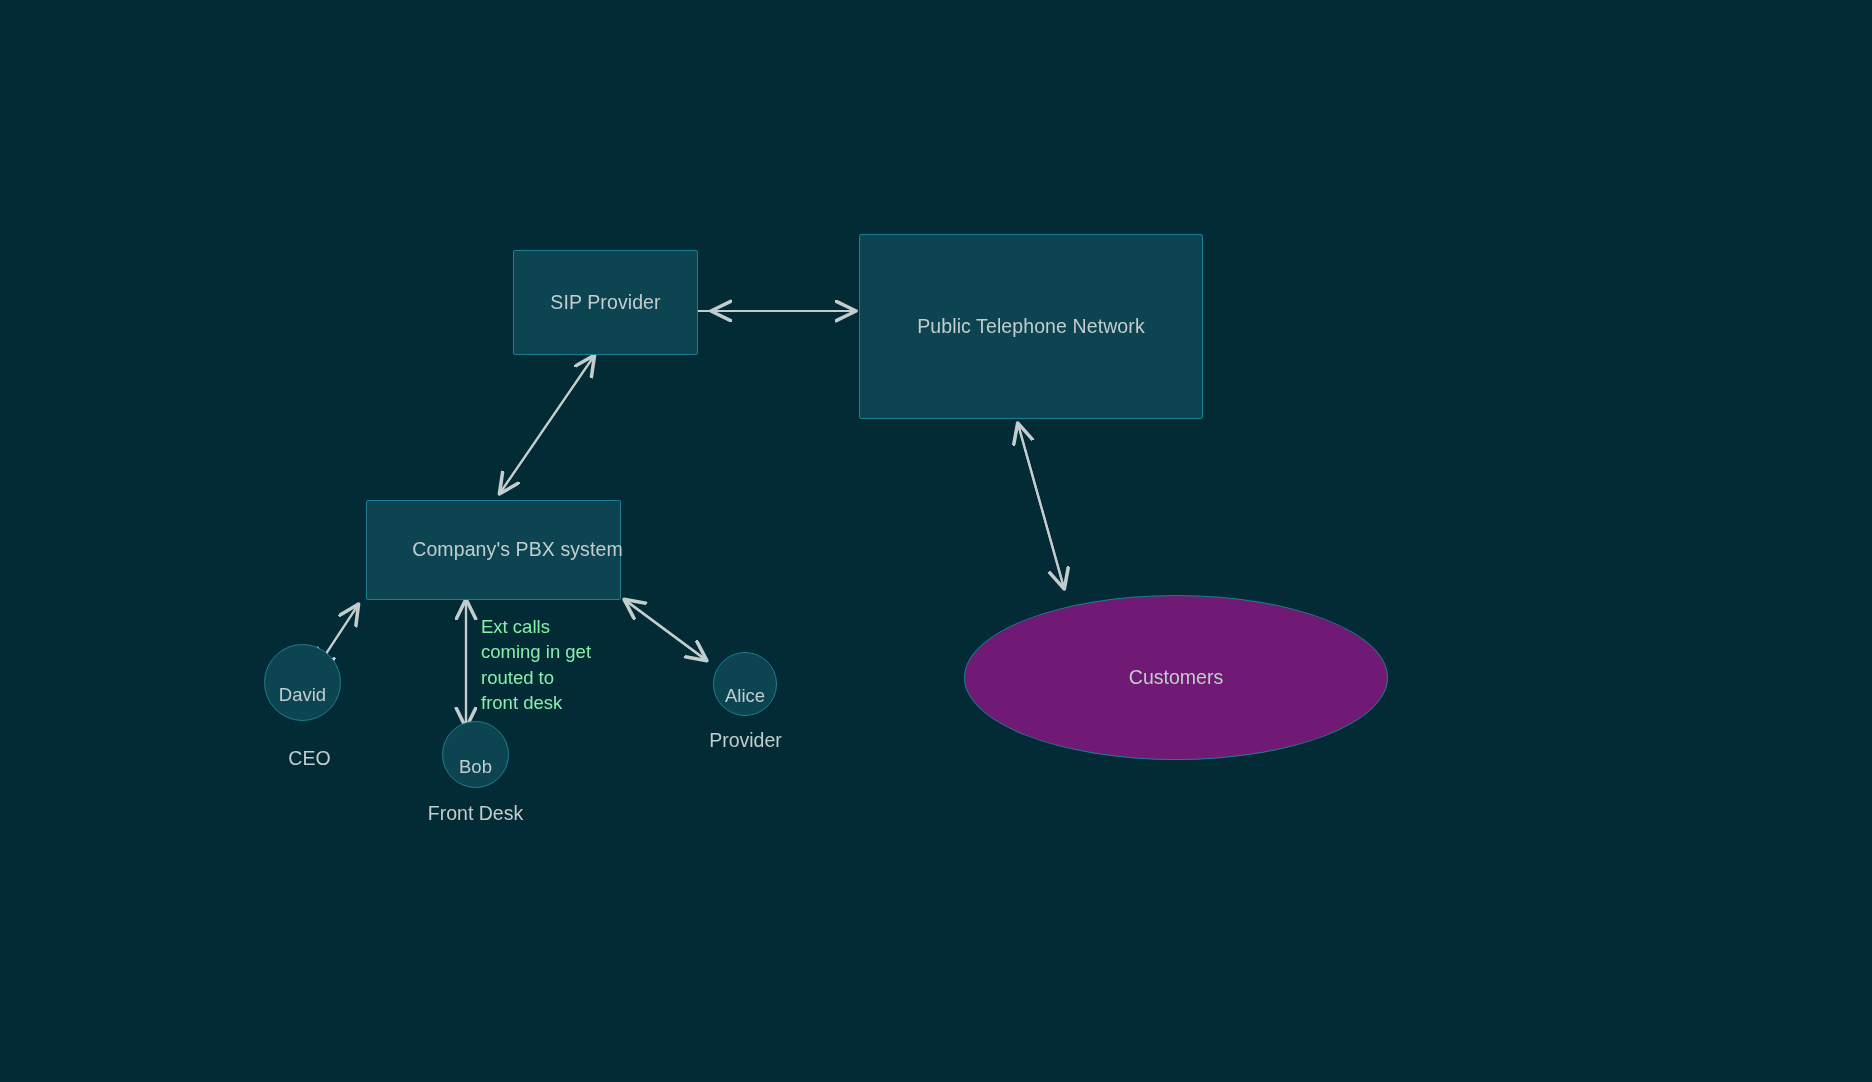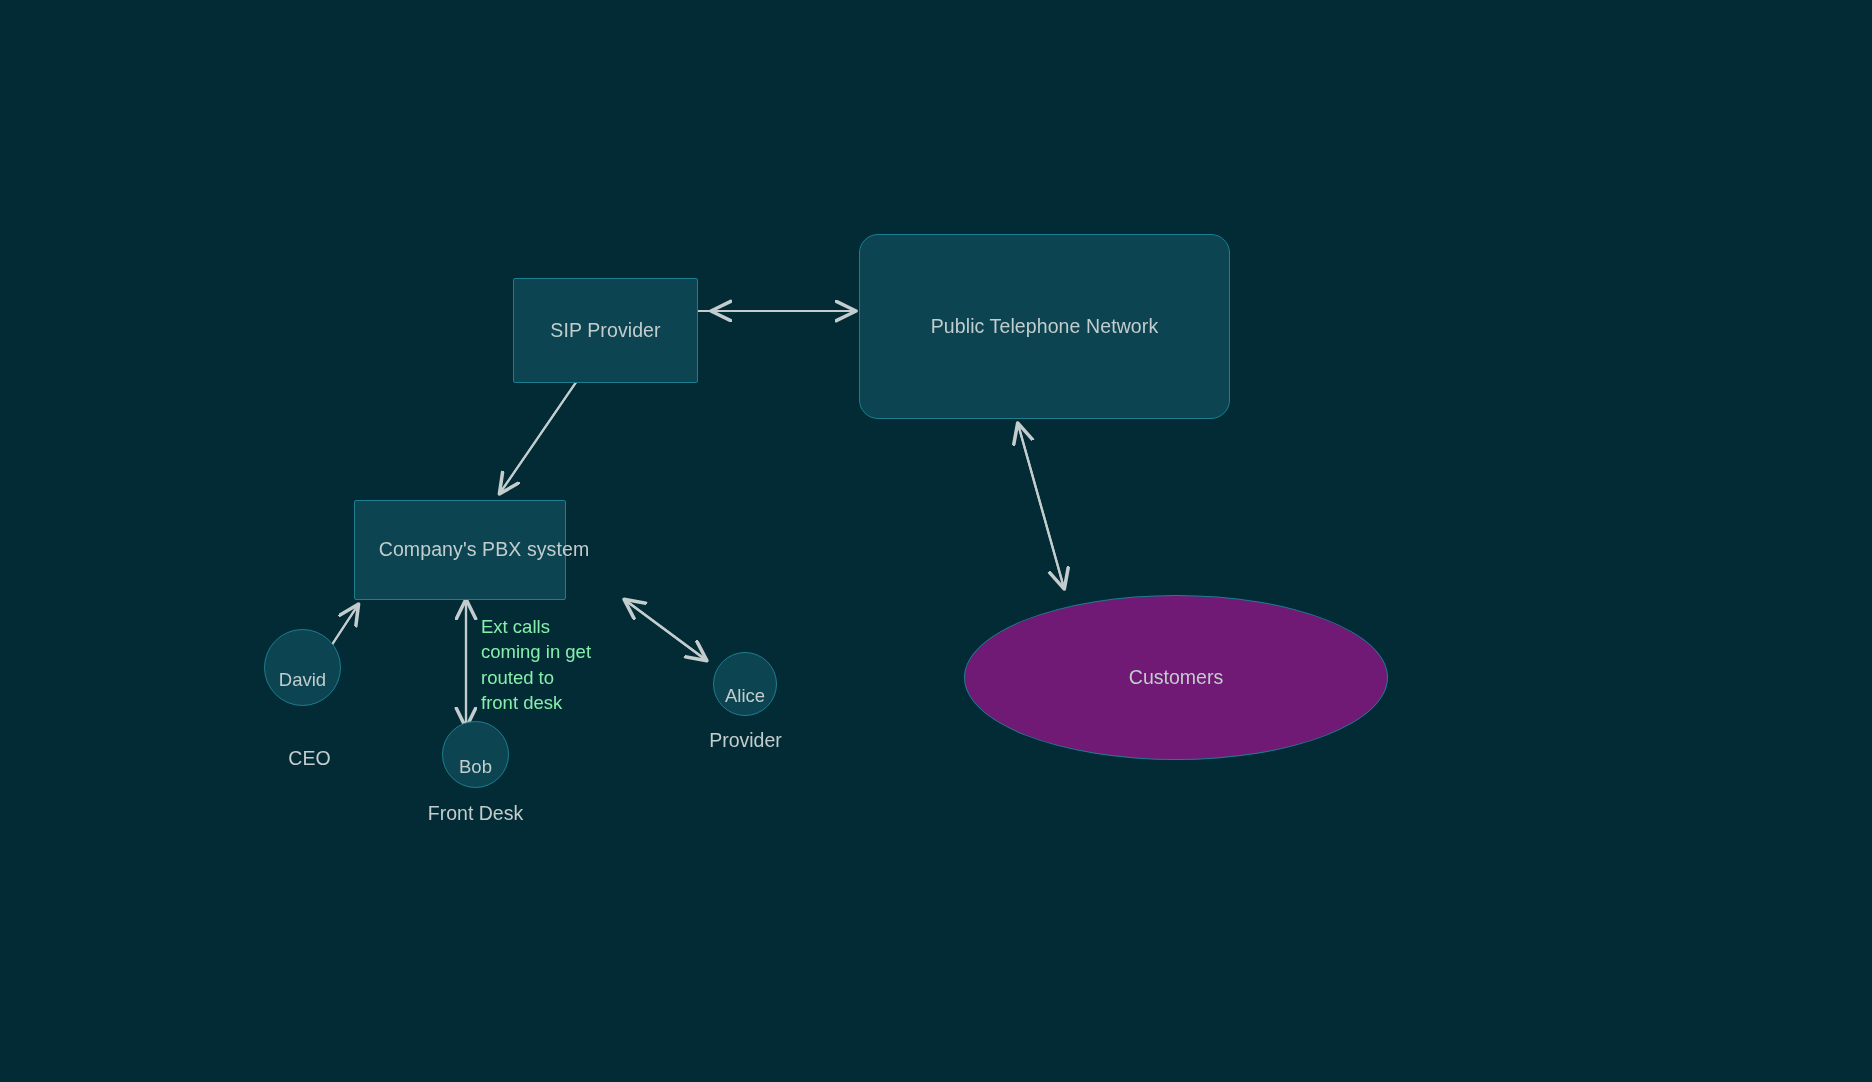--- a/index.html
+++ b/index.html
@@ -131,37 +131,37 @@
       <line x1="466" y1="600" x2="466" y2="727" stroke="#c3cdcd" stroke-width="2.2" marker-end="url(#ah)"></line>
       <line x1="466" y1="727" x2="466" y2="600" stroke="#c3cdcd" stroke-width="2.2" marker-end="url(#ah)"></line>
     </g>
 
     <g>
       <line x1="625" y1="600" x2="706" y2="660" stroke="#c3cdcd" stroke-width="2.2" marker-end="url(#ah)"></line>
       <line x1="706" y1="660" x2="625" y2="600" stroke="#c3cdcd" stroke-width="2.2" marker-end="url(#ah)"></line>
     </g>
   </svg>
 
-  <div class="node-box" style="left:513px; top:250px; width:185px; height:105px;margin-top:28px;">
+  <div class="node-box" style="left:513px; top:250px; width:185px; height:105px;">
     <span class="node-label">SIP Provider</span>
   </div>
 
-  <div class="node-box" style="left:859px; top:234px; width:371px; height:185px;border-radius:19px;">
+  <div class="node-box" style="left:859px; top:234px; width:344px; height:185px;">
     <span class="node-label">Public Telephone Network</span>
   </div>
 
-  <div class="node-box" style="left:354px; top:500px; width:212px; height:100px;padding-left:48px;">
+  <div class="node-box" style="left:366px; top:500px; width:255px; height:100px;padding-left:48px;">
     <span class="node-label">Company's PBX system</span>
   </div>
 
   <div class="node-ellipse" style="left:964px; top:595px; width:424px; height:165px;">
     <span class="node-label">Customers</span>
   </div>
 
-  <div class="node-circle" style="left:264px; top:629px; width:77px; height:77px;">
+  <div class="node-circle" style="left:264px; top:644px; width:77px; height:77px;">
     <span class="node-label">David</span>
   </div>
   <div class="caption" style="left:231px; top:747px; width:157px;">CEO</div>
 
   <div class="node-circle" style="left:442px; top:721px; width:67px; height:67px;">
     <span class="node-label">Bob</span>
   </div>
   <div class="caption" style="left:397px; top:802px; width:157px;">Front Desk</div>
 
   <div class="node-circle" style="left:713px; top:652px; width:64px; height:64px;">

